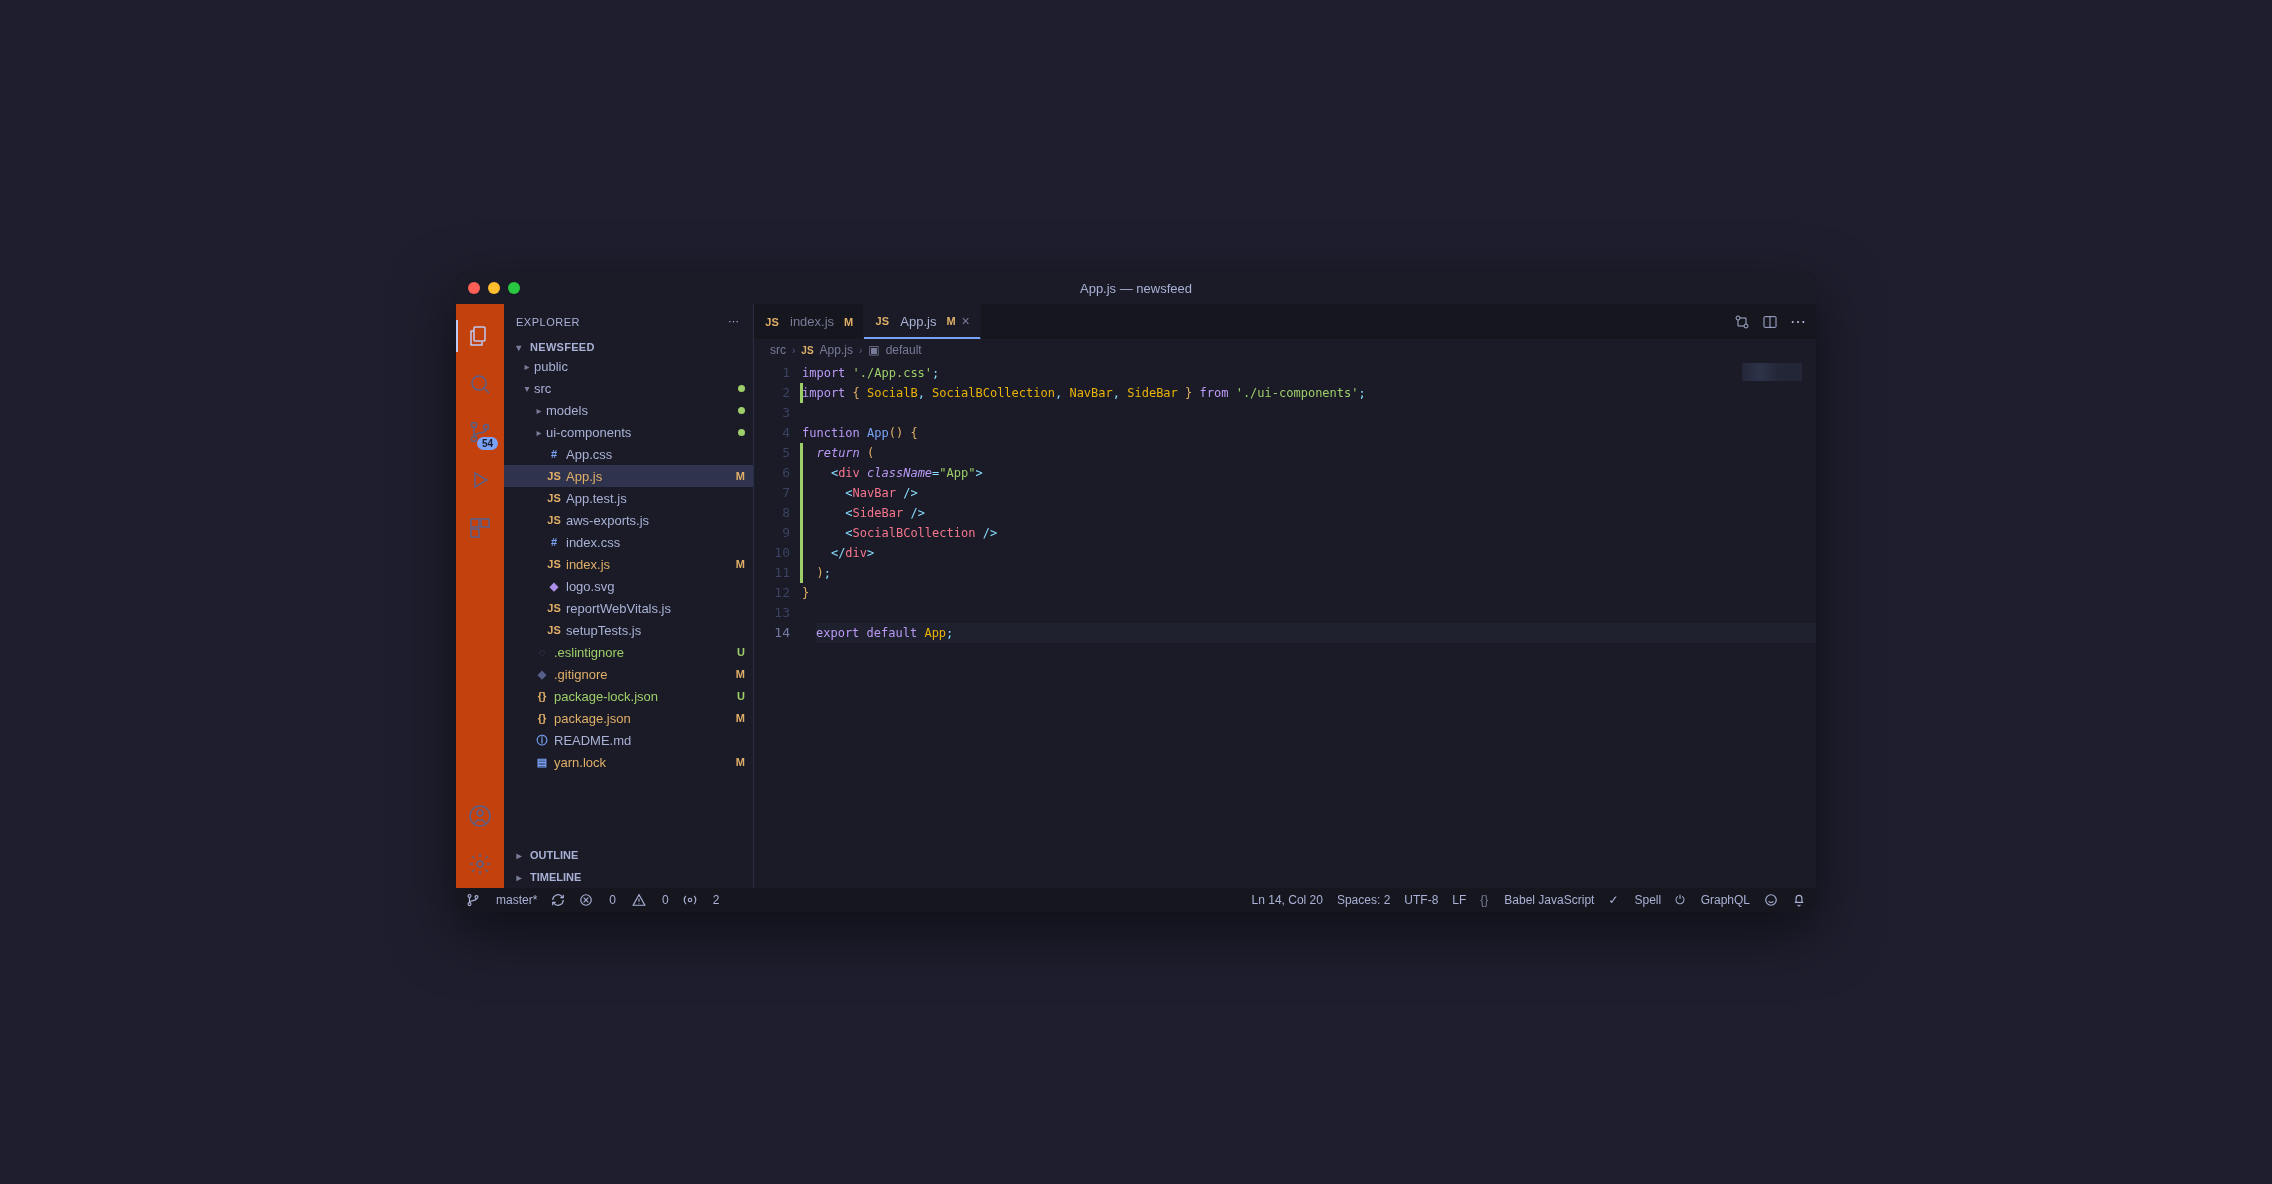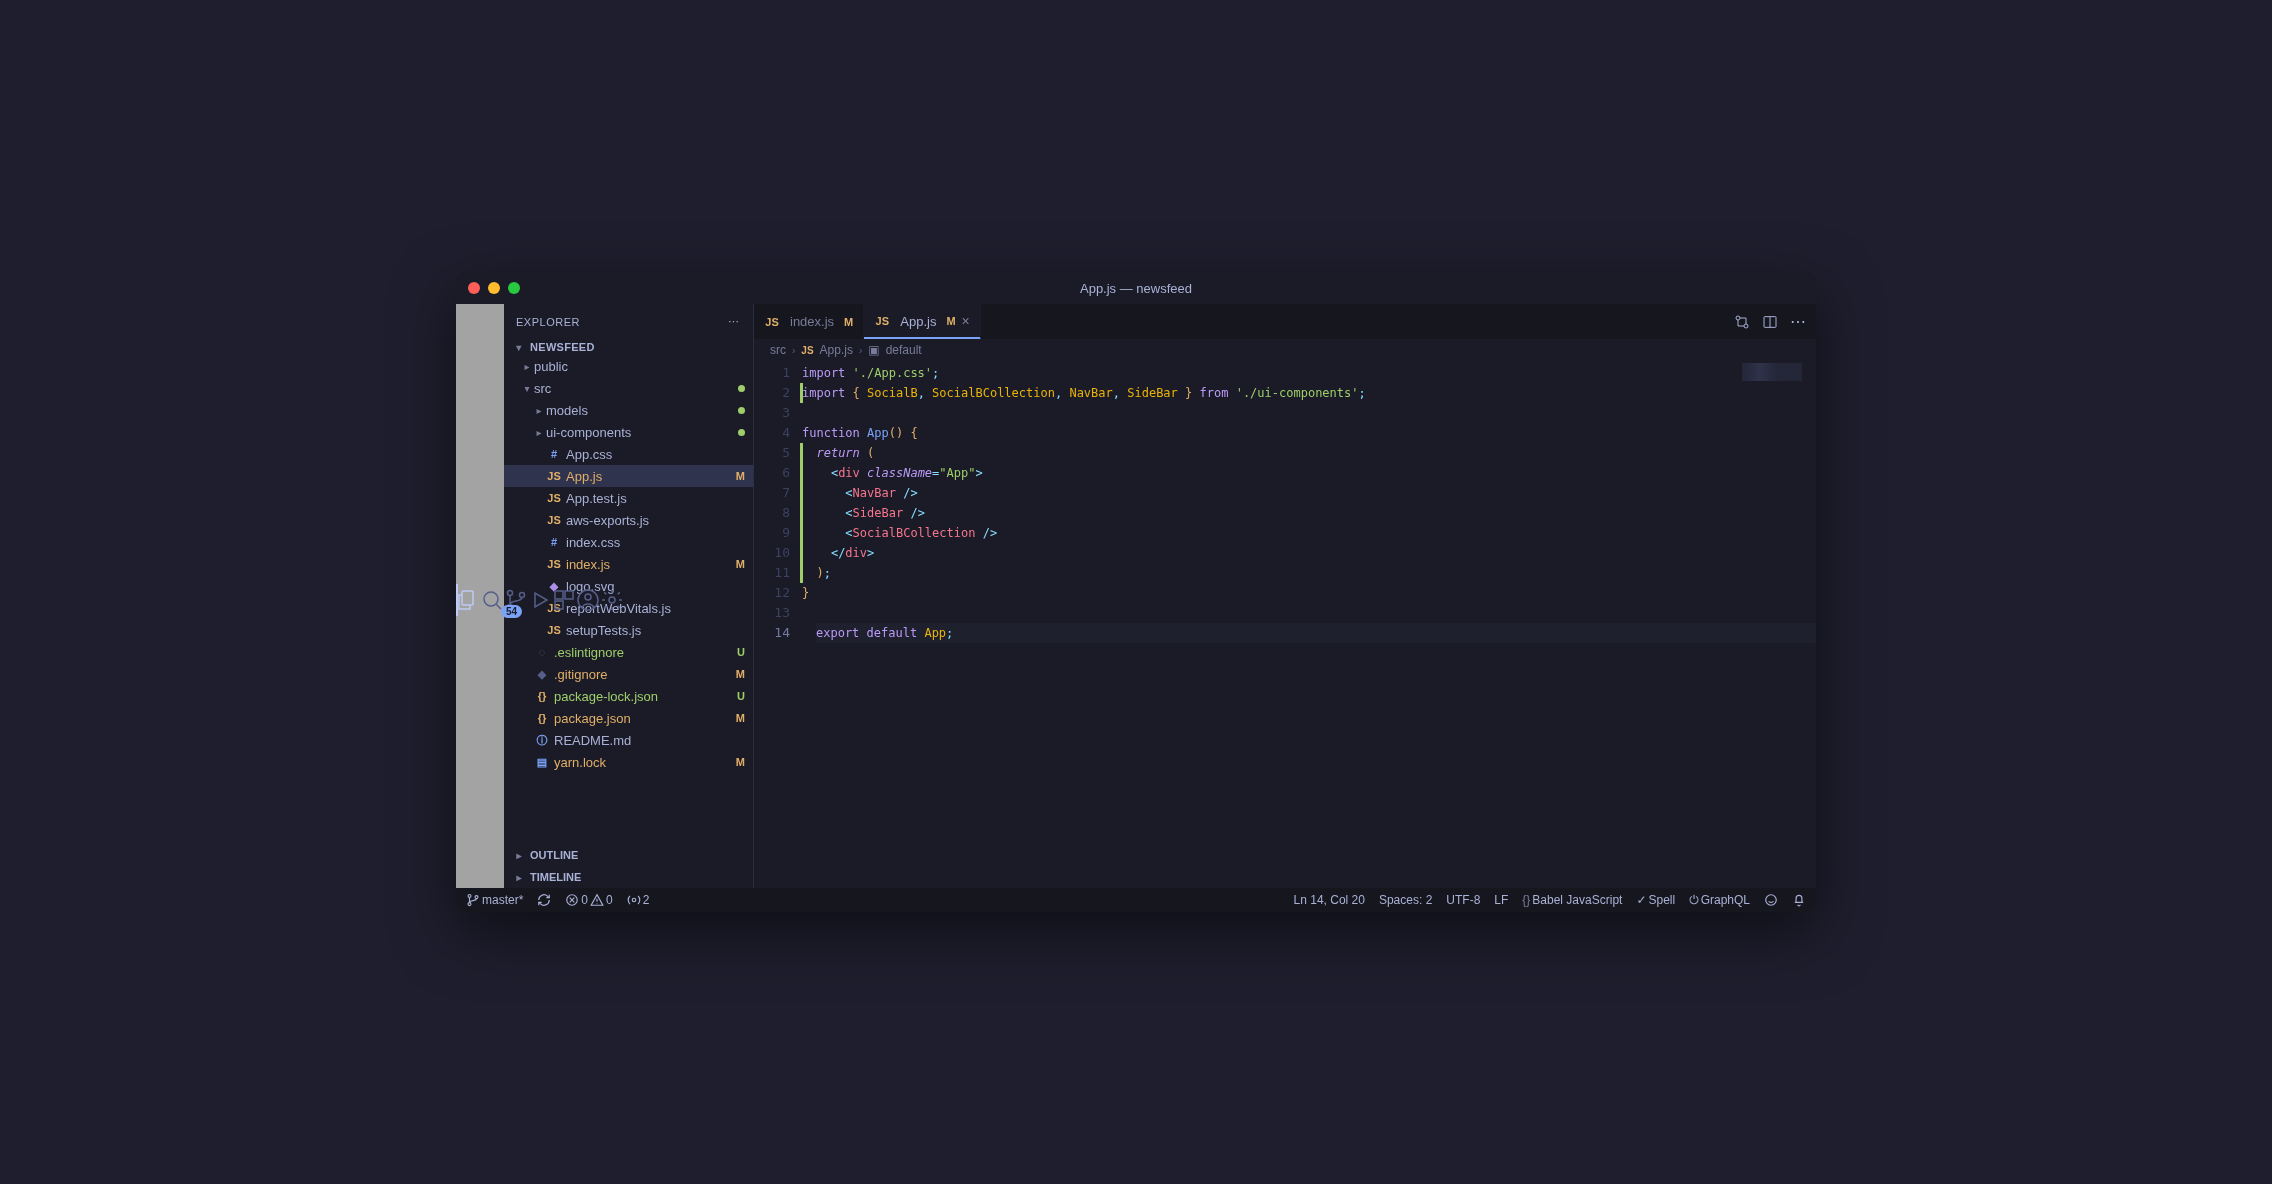--- a/index.html
+++ b/index.html
@@ -37,24 +37,23 @@
 .title-text {
   position: absolute;
   left: 50%;
   transform: translateX(-50%);
   color: #a9b1d6;
   font-size: 13px;
 }
 .body-row { flex: 1; display: flex; min-height: 0; }
 .activity-bar {
   width: 48px;
-  background: #a3a3a3;
-  display: flex;
-  flex-direction: row;
-  align-items: center;
+  background: #c2410c;
+  display: flex;
+  flex-direction: column;
   padding-top: 8px;
 }
 .activity-icon {
   width: 48px;
   height: 48px;
   display: flex;
   align-items: center;
   justify-content: center;
   color: #565f89;
   cursor: pointer;
@@ -236,21 +235,21 @@
 .statusbar {
   height: 24px;
   background: #16161e;
   display: flex;
   align-items: center;
   font-size: 12px;
   color: #a9b1d6;
   padding: 0 10px;
   gap: 14px;
 }
-.sb-item { display: flex; align-items: center; gap: 2px; cursor: pointer; }
+.sb-item { display: flex; align-items: center; gap: 16px; cursor: pointer; }
 .sb-spacer { flex: 1; }
 svg { display: block; }
 </style>
 </head>
 <body>
 
 <div class="window">
 
   <div class="titlebar">
     <div class="traffic-lights">

